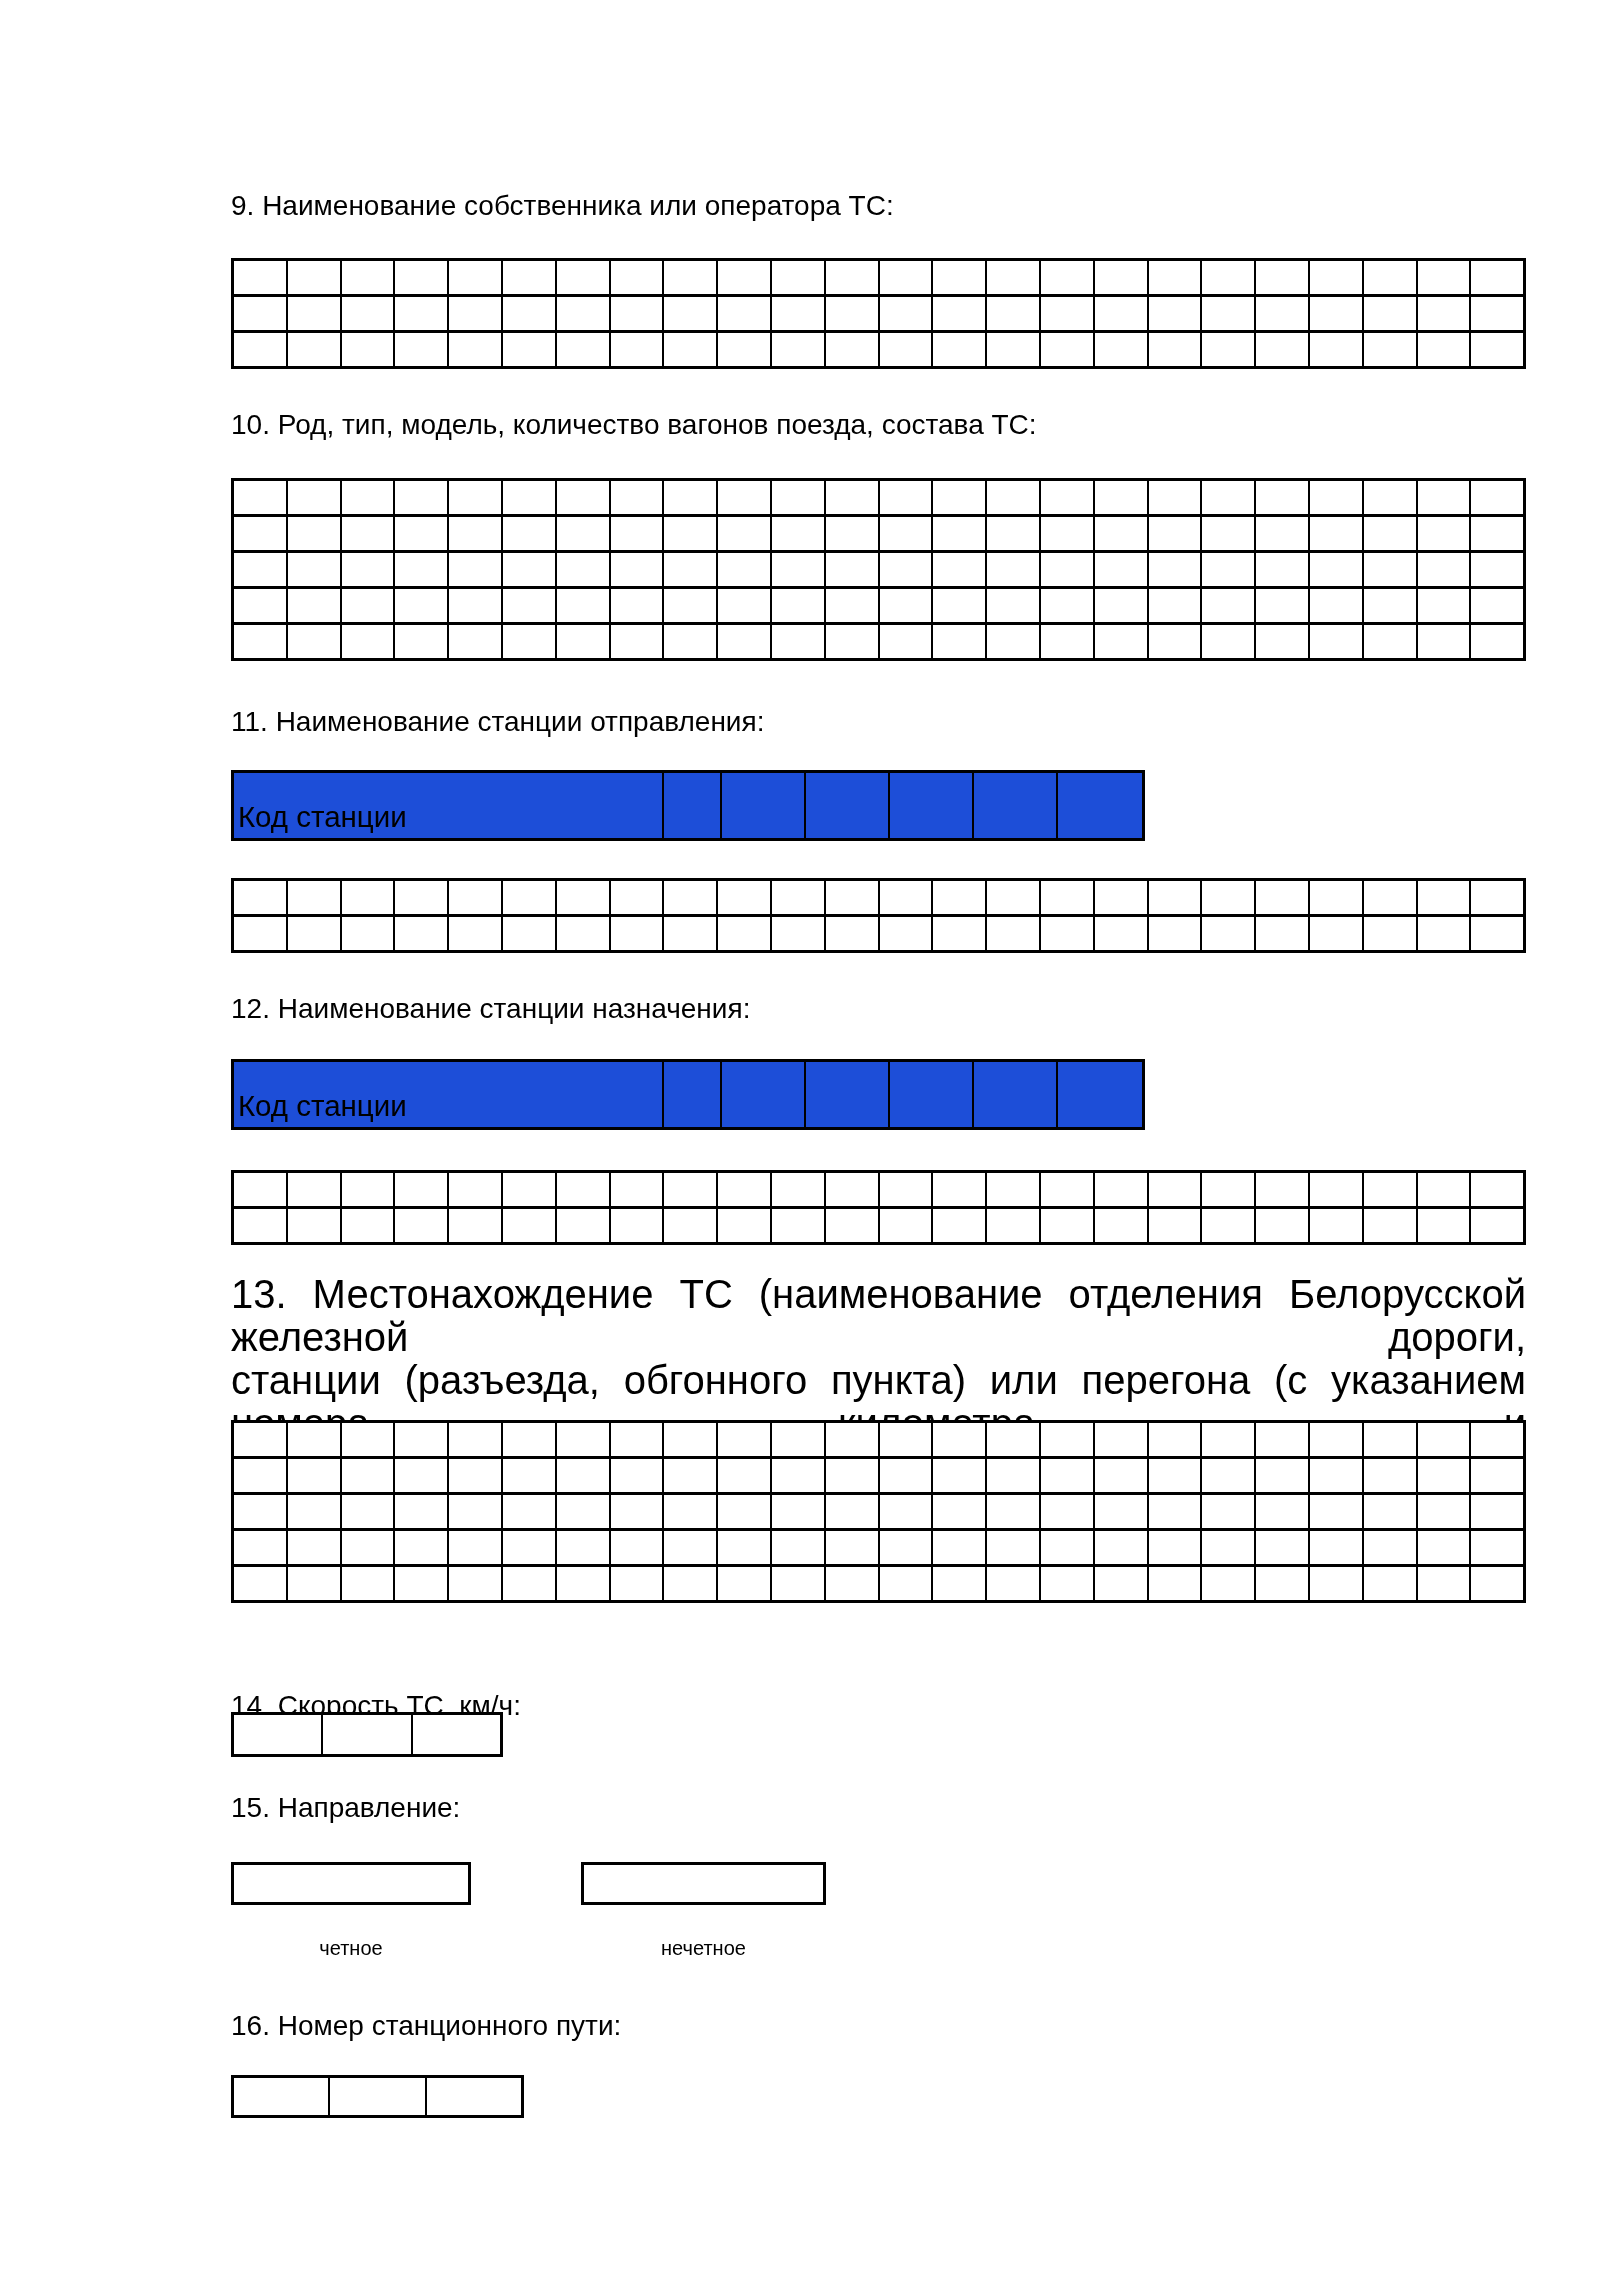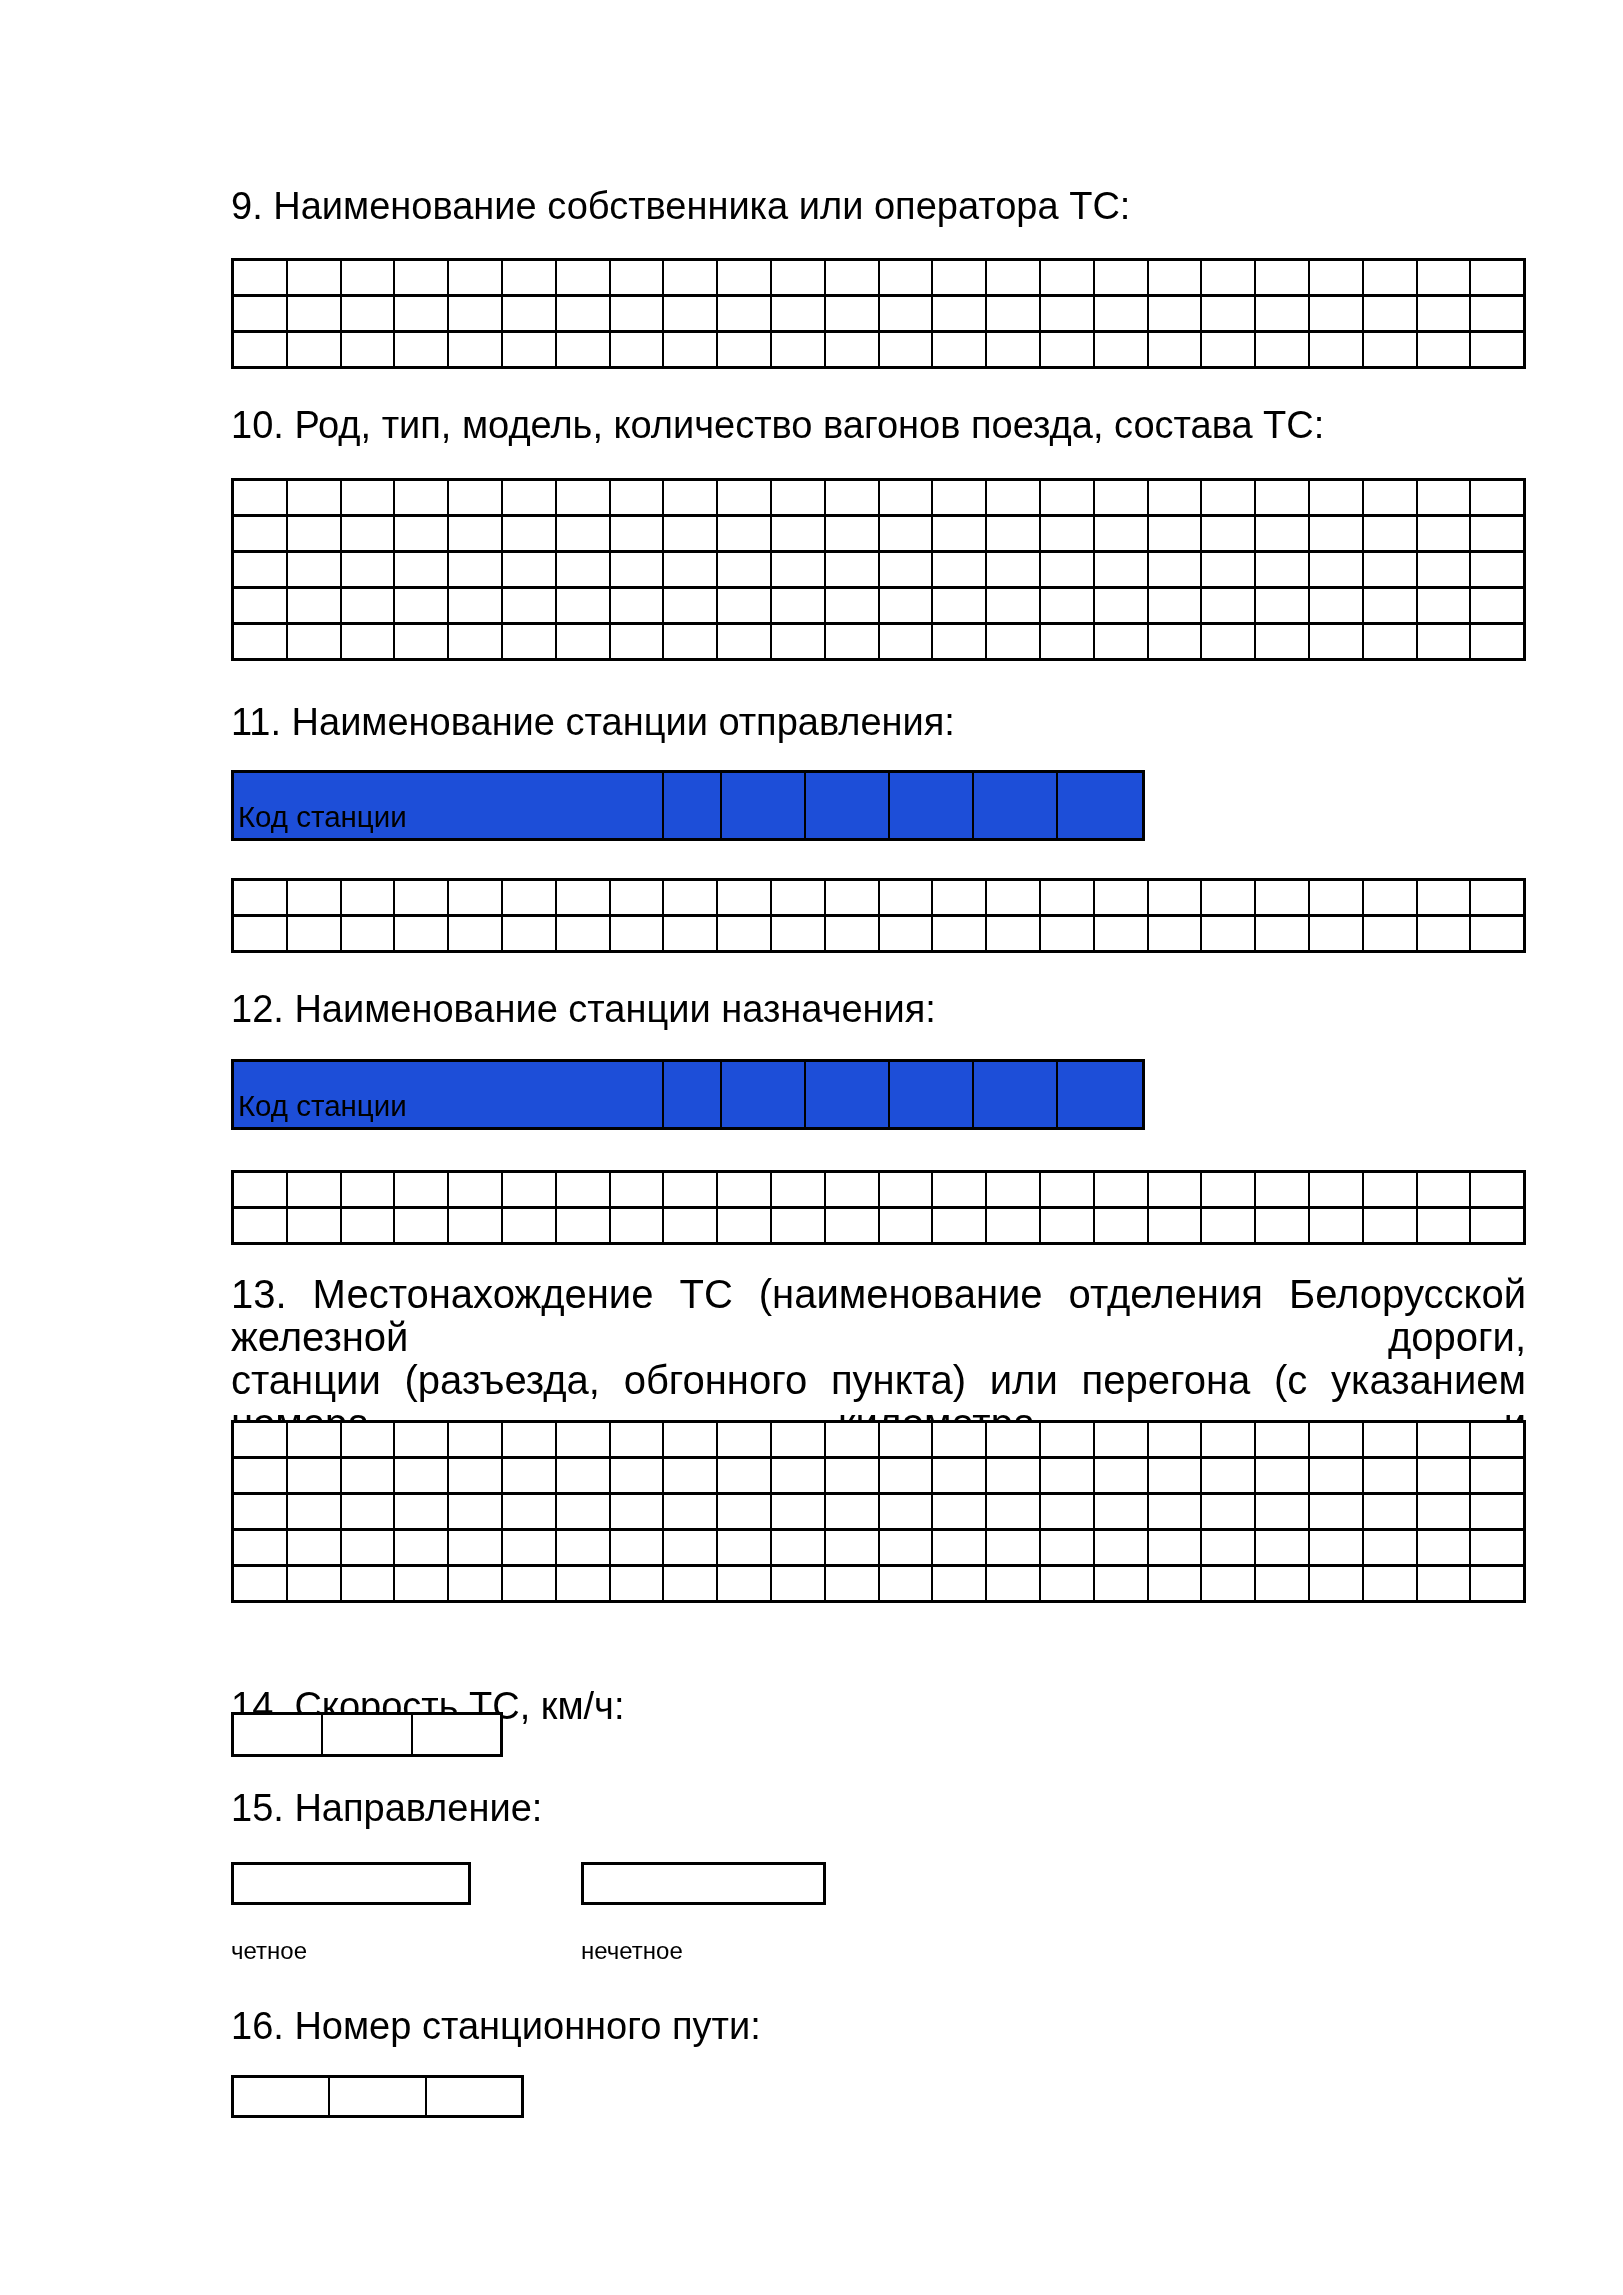--- a/index.html
+++ b/index.html
@@ -8,21 +8,21 @@
     width: 1623px;
     height: 2295px;
     background: #ffffff;
     color: #000000;
     font-family: "Liberation Sans", sans-serif;
     overflow: hidden;
   }
   .heading {
     position: absolute;
     left: 231px;
-    font-size: 38px;
+    font-size: 28px;
     line-height: 34px;
     white-space: nowrap;
   }
   .para {
     position: absolute;
     left: 231px;
     width: 1295px;
     font-size: 40px;
     line-height: 43px;
   }
@@ -82,22 +82,22 @@
   
   .dir-box {
     position: absolute;
     border: 3.9px solid #000;
     box-sizing: border-box;
     background: #fff;
   }
   .dir-label {
     position: absolute;
     top: 1937px;
-    font-size: 24px;
-    text-align: left;
+    font-size: 20px;
+    text-align: center;
   }
 
   
   #h9      { top: 189px; }
   #grid9   { top: 258px; }
   #h10     { top: 408px; }
   #grid10  { top: 478px; }
   #h11     { top: 705px; }
   #code11  { top: 770px; }
   #grid11  { top: 878px; }

